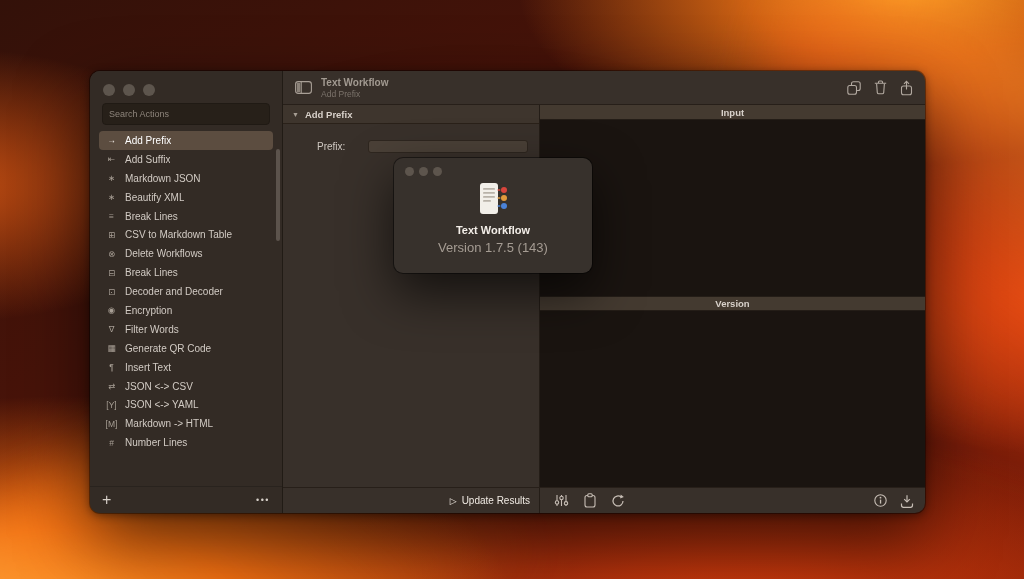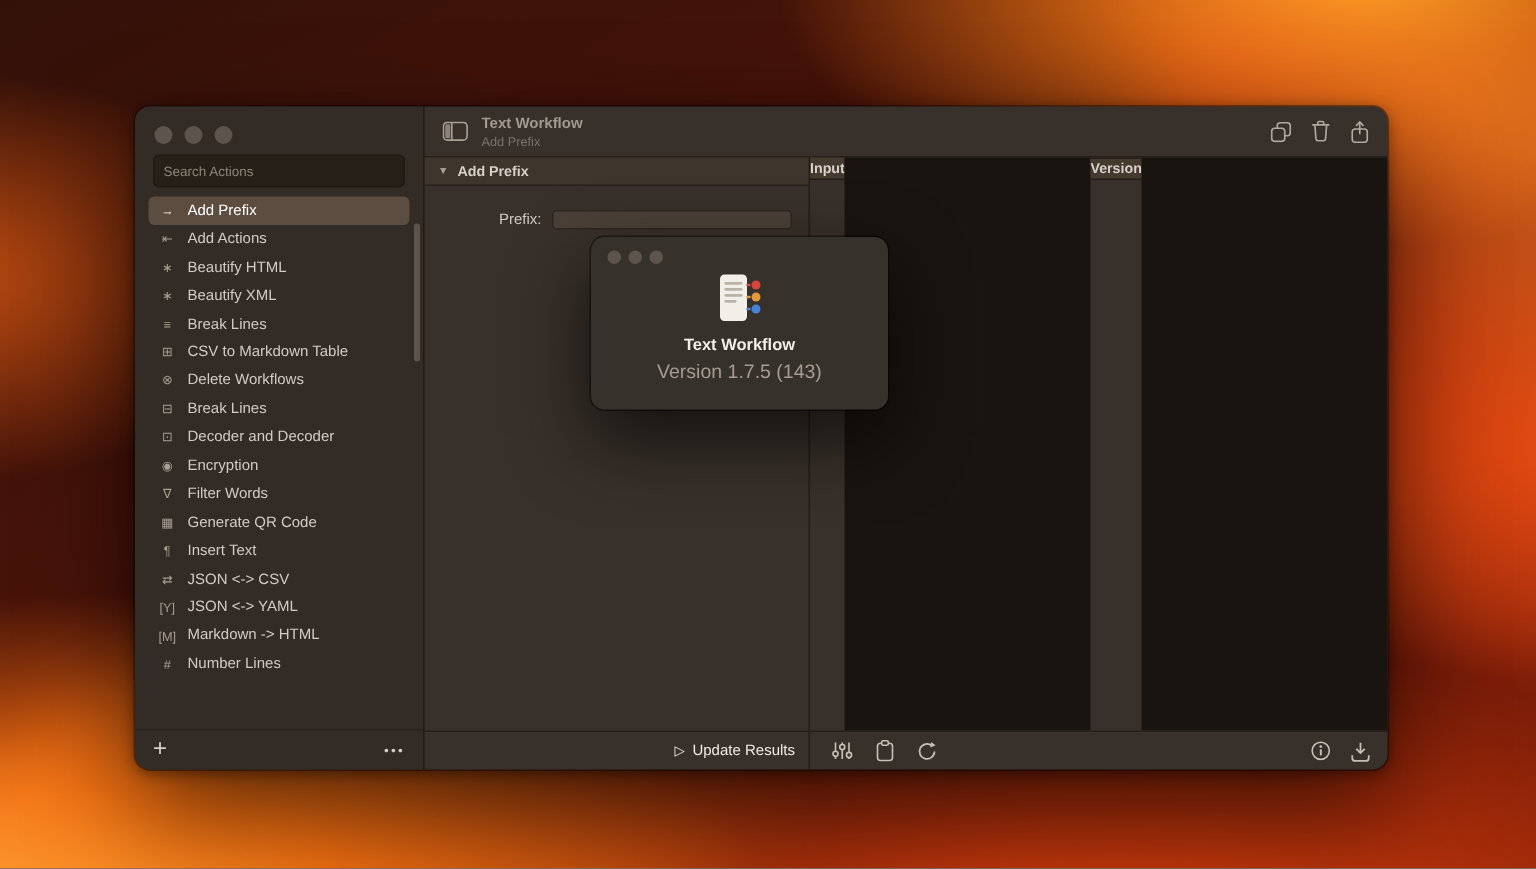--- a/index.html
+++ b/index.html
@@ -77,25 +77,25 @@
   .tb-actions { margin-left:auto; display:flex; gap:13px; align-items:center; }
 
   .content { flex:1; display:flex; min-height:0; }
   .editor-panel { width:257px; min-width:257px; border-right:1px solid #241d17; display:flex; flex-direction:column; }
   .editor-header { height:19px; min-height:19px; background:#3e352d; border-bottom:1px solid #2a2119;
     display:flex; align-items:center; gap:6px; padding:0 9px; }
   .disclosure { font-size:7px; color:#a79e94; }
   .section-title { font-size:9.5px; font-weight:700; color:#d8d1ca; }
   .editor-body { flex:1; padding-top:16px; }
   .form-row { display:flex; align-items:center; padding-left:34px; }
-  .prefix-label { font-size:10px; color:#cfc8c1; width:44px; text-align:right; margin-right:7px; }
+  .prefix-label { font-size:10px; color:#cfc8c1; width:44px; text-align:left; margin-right:7px; }
   .prefix-input { width:160px; height:13px; background:#4a4037; border:1px solid #2e261f;
     border-radius:3px; outline:none; color:#e8e2db; font-size:9px; padding:0 4px; font-family:inherit; }
 
-  .right-panel { flex:1; display:flex; min-width:0; }
+  .right-panel { flex:1; display:flex; flex-direction:column; min-width:0; }
   .panel-header { height:15px; min-height:15px; background:#443a30; display:flex; align-items:center;
     justify-content:center; font-size:9.5px; font-weight:700; color:#d8d1ca; border-bottom:1px solid #241d17; }
   .panel-header.result-h { border-top:1px solid #241d17; }
   .panel-area { flex:1; background:#1a1410; }
 
   .bottom-bar { height:26px; min-height:26px; border-top:1px solid #271f19; display:flex; align-items:center; }
   .bb-left { width:257px; min-width:257px; height:100%; display:flex; align-items:center;
     justify-content:flex-end; padding-right:9px; border-right:1px solid #241d17; }
   .update-btn { display:flex; align-items:center; gap:5px; color:#f0eae3; font-size:10px; }
   .play { font-size:9px; color:#f0eae3; }
@@ -138,25 +138,25 @@
         <input class="search-input" placeholder="Search Actions" style="">
       </div>
 
       <div class="action-list">
         <div class="action-row selected">
           <span class="action-icon">→</span>
           <span class="action-label">Add Prefix</span>
         </div>
         <div class="action-row">
           <span class="action-icon">⇤</span>
-          <span class="action-label">Add Actions</span>
+          <span class="action-label">Add Suffix</span>
         </div>
         <div class="action-row">
           <span class="action-icon">∗</span>
-          <span class="action-label">Beautify HTML</span>
+          <span class="action-label">Markdown JSON</span>
         </div>
         <div class="action-row">
           <span class="action-icon">∗</span>
           <span class="action-label">Beautify XML</span>
         </div>
         <div class="action-row">
           <span class="action-icon">≡</span>
           <span class="action-label">Break Lines</span>
         </div>
         <div class="action-row">

